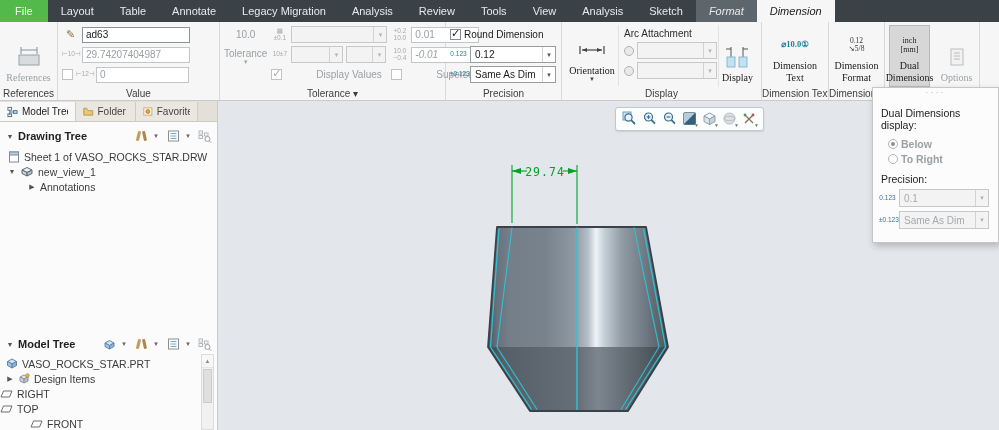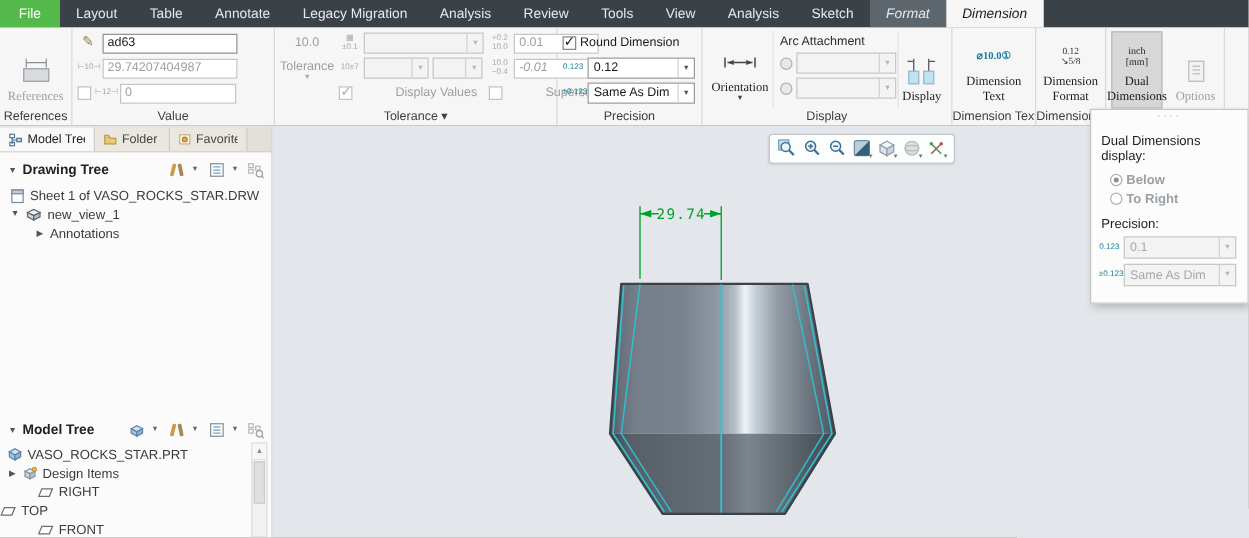--- a/index.html
+++ b/index.html
@@ -422,21 +422,21 @@
           <div class="titem" style="padding-left:6px;margin-top:2px">
             <span class="tcaret">▶</span>
             <svg width="12" height="11" viewBox="0 0 12 11">
               <polygon points="2,4 6,2 10,4 6,6" fill="#e4e9ee" stroke="#8b94a0"></polygon>
               <polygon points="2,4 6,6 6,10 2,8" fill="#ccd4dc" stroke="#8b94a0"></polygon>
               <polygon points="10,4 6,6 6,10 10,8" fill="#b7c0c9" stroke="#8b94a0"></polygon>
               <circle cx="9.5" cy="2.5" r="1.8" fill="#e8b24c" stroke="#b27a22" stroke-width="0.6"></circle>
             </svg>
             <span>Design Items</span>
           </div>
-          <div class="titem" style="padding-left:30px;margin-top:2px">
+          <div class="titem" style="margin-top:2px">
             <svg width="13" height="10" viewBox="0 0 13 10">
               <polygon points="3.5,2 12,2 9.5,8 1,8" fill="#fdfdfd" stroke="#6a6f75"></polygon>
             </svg>
             <span>RIGHT</span>
           </div>
           <div class="titem" style="margin-top:2px">
             <svg width="13" height="10" viewBox="0 0 13 10">
               <polygon points="3.5,2 12,2 9.5,8 1,8" fill="#fdfdfd" stroke="#6a6f75"></polygon>
             </svg>
             <span>TOP</span>

